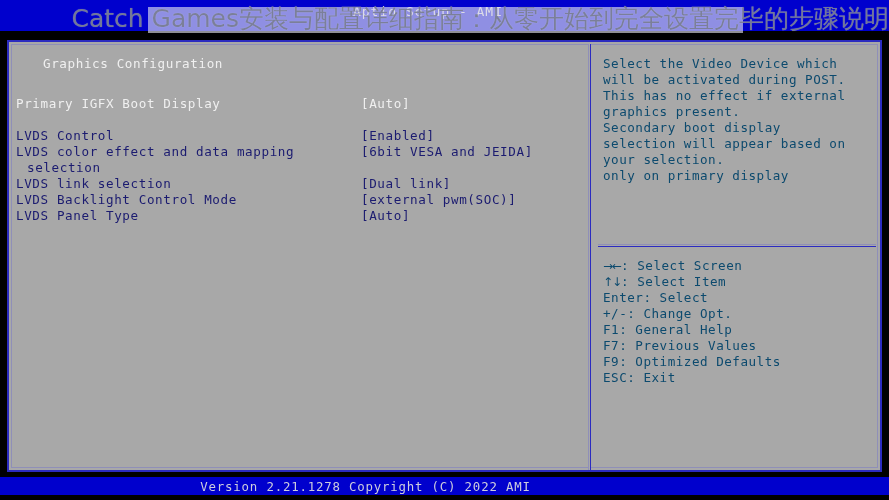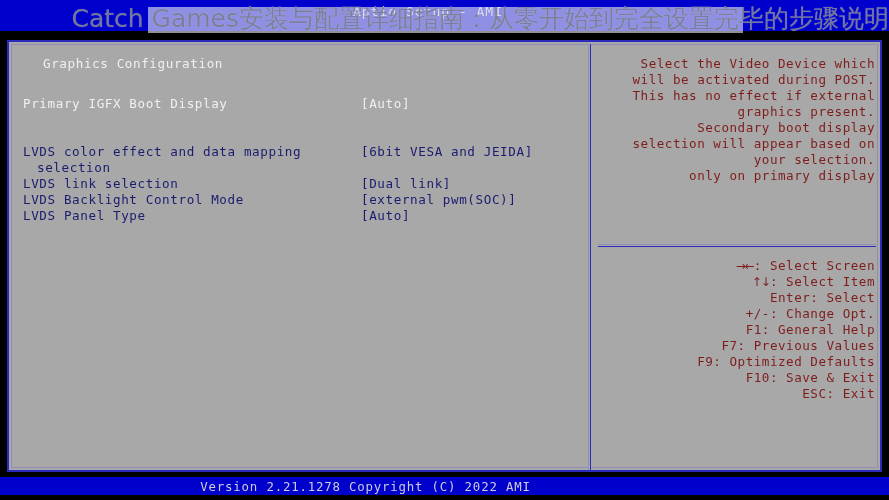--- a/index.html
+++ b/index.html
@@ -125,52 +125,51 @@
   .srow {
     position: absolute;
     left: 0;
     width: 578px;
     height: 16px;
     line-height: 16px;
     white-space: nowrap;
   }
   .srow .lbl {
     position: absolute;
-    left: 14px;
+    left: 7px;
     letter-spacing: 0.6px;
   }
   .srow .val {
     position: absolute;
     left: 352px;
     letter-spacing: 0.6px;
   }
   .srow.white .lbl,
   .srow.white .val { color: #f0f0f0; }
   .srow.navy .lbl,
   .srow.navy .val { color: #1b1b70; }
   .cont-line {
     position: absolute;
-    left: 28px;
+    left: 18px;
     height: 16px;
     line-height: 16px;
     color: #1b1b70;
     letter-spacing: 0.6px;
     white-space: nowrap;
   }
 
   
   .right-panel {
     position: absolute;
     left: 583px;
     top: 0px;
     width: 288px;
     height: 360px;
-    color: #7f1d1d;
+    color: #0c4a6e;
     font-size: 12.6px;
-    text-align: right;
   }
   .help-text {
     position: absolute;
     left: 11px;
     top: 14px;
     width: 272px;
   }
   .help-text .hline {
     height: 16px;
     line-height: 16px;
@@ -249,20 +248,24 @@
     <div class="frame-inner"></div>
 
     <div class="left-panel">
       <div class="group-title">Graphics Configuration</div>
 
       <div class="srow white" style="top:54px">
         <span class="lbl">Primary IGFX Boot Display</span>
         <span class="val">[Auto]</span>
       </div>
 
+      <div class="srow navy" style="top:86px">
+        <span class="lbl">LVDS Control</span>
+        <span class="val">[Enabled]</span>
+      </div>
 
       <div class="srow navy" style="top:102px">
         <span class="lbl">LVDS color effect and data mapping</span>
         <span class="val">[6bit VESA and JEIDA]</span>
       </div>
 
       <div class="cont-line" style="top:118px">selection</div>
 
       <div class="srow navy" style="top:134px">
         <span class="lbl">LVDS link selection</span>
@@ -297,21 +300,20 @@
       <div class="h-sep"></div>
 
       <div class="keys">
         <div class="kline"><span class="kglyph">→←</span><span>: Select Screen</span></div>
         <div class="kline"><span class="kglyph">↑↓</span><span>: Select Item</span></div>
         <div class="kline">Enter: Select</div>
         <div class="kline">+/-: Change Opt.</div>
         <div class="kline">F1: General Help</div>
         <div class="kline">F7: Previous Values</div>
         <div class="kline">F9: Optimized Defaults</div>
-        <div class="kline">F10: Save &amp; Exit</div>
         <div class="kline">ESC: Exit</div>
       </div>
     </div>
   </div>
 
   <div class="footer-band"></div>
   <div class="footer-text">Version 2.21.1278 Copyright (C) 2022 AMI</div>
   <div class="footer-black"></div>
 
 </div>

